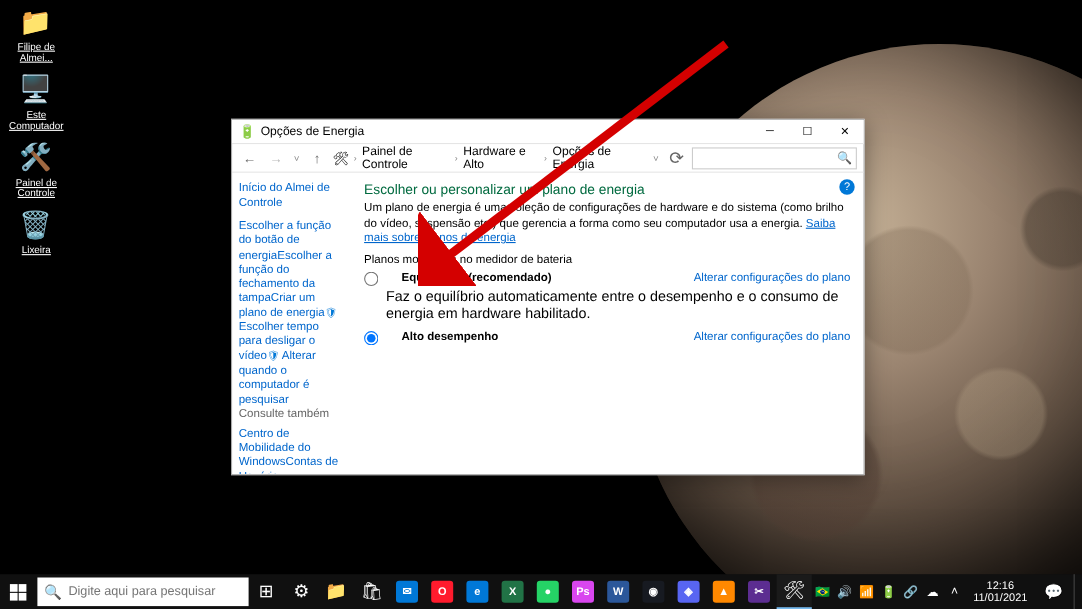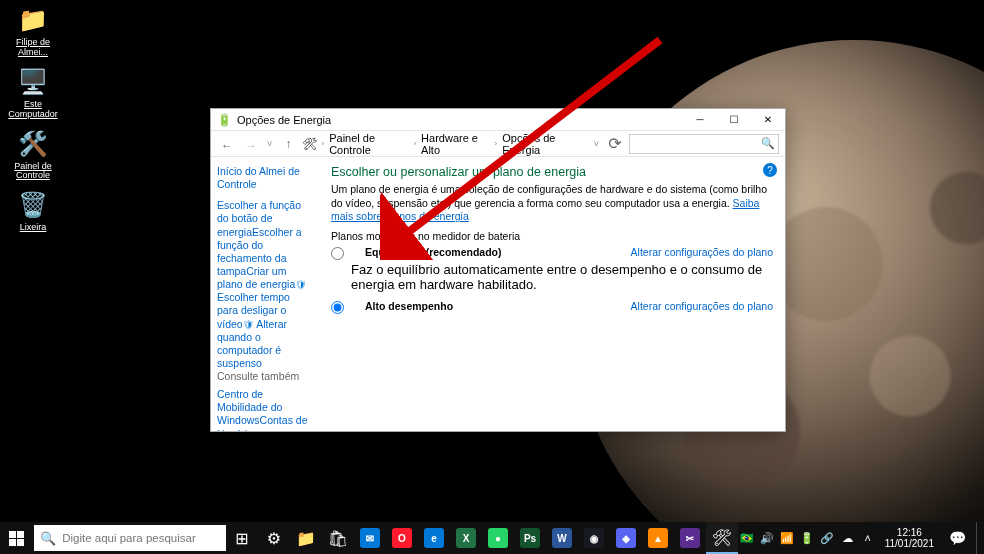--- a/index.html
+++ b/index.html
@@ -144,21 +144,21 @@
     <div class="chev">˅</div>
     <div class="refresh">⟳</div>
     <span class="srch-wrap">
       <input class="search" placeholder="" style="">
       <span class="srch-ic">🔍</span>
     </span>
   </div>
   <div class="body">
     <div class="sidebar">
       <a>Início do Almei de Controle</a>
-      <div id="sidebar-links"><a>Escolher a função do botão de energia</a><a>Escolher a função do fechamento da tampa</a><a>Criar um plano de energia</a><a class="shield">Escolher tempo para desligar o vídeo</a><a class="shield">Alterar quando o computador é suspenso</a></div>
+      <div id="sidebar-links"><a>Escolher a função do botão de energia</a><a>Escolher a função do fechamento da tampa</a><a>Criar um plano de energia</a><a class="shield">Escolher tempo para desligar o vídeo</a><a class="shield">Alterar quando o computador é pesquisar</a></div>
       <div class="spacer"></div>
       <div class="see-also">Consulte também</div>
       <div id="see-also-links"><a>Centro de Mobilidade do Windows</a><a>Contas de Usuário</a></div>
     </div>
     <div class="main">
       <span class="help-ic">?</span>
       <h1>Escolher ou personalizar um plano de energia</h1>
       <p class="desc">
         <span>Um plano de energia é uma coleção de configurações de hardware e do sistema (como brilho do vídeo, suspensão etc.) que gerencia a forma como seu computador usa a energia. </span><a>Saiba mais sobre planos de energia</a>
       </p>
@@ -228,21 +228,21 @@
       <div class="tb-ic">
         <div class="app" style="background:#0078d7">e</div>
       </div>
       <div class="tb-ic">
         <div class="app" style="background:#217346">X</div>
       </div>
       <div class="tb-ic">
         <div class="app" style="background:#25d366">●</div>
       </div>
       <div class="tb-ic">
-        <div class="app" style="background:#14532d">Ps</div>
+        <div class="app" style="background:#d946ef">Ps</div>
       </div>
       <div class="tb-ic">
         <div class="app" style="background:#2b579a">W</div>
       </div>
       <div class="tb-ic">
         <div class="app" style="background:#171a21">◉</div>
       </div>
       <div class="tb-ic">
         <div class="app" style="background:#5865f2">◈</div>
       </div>

